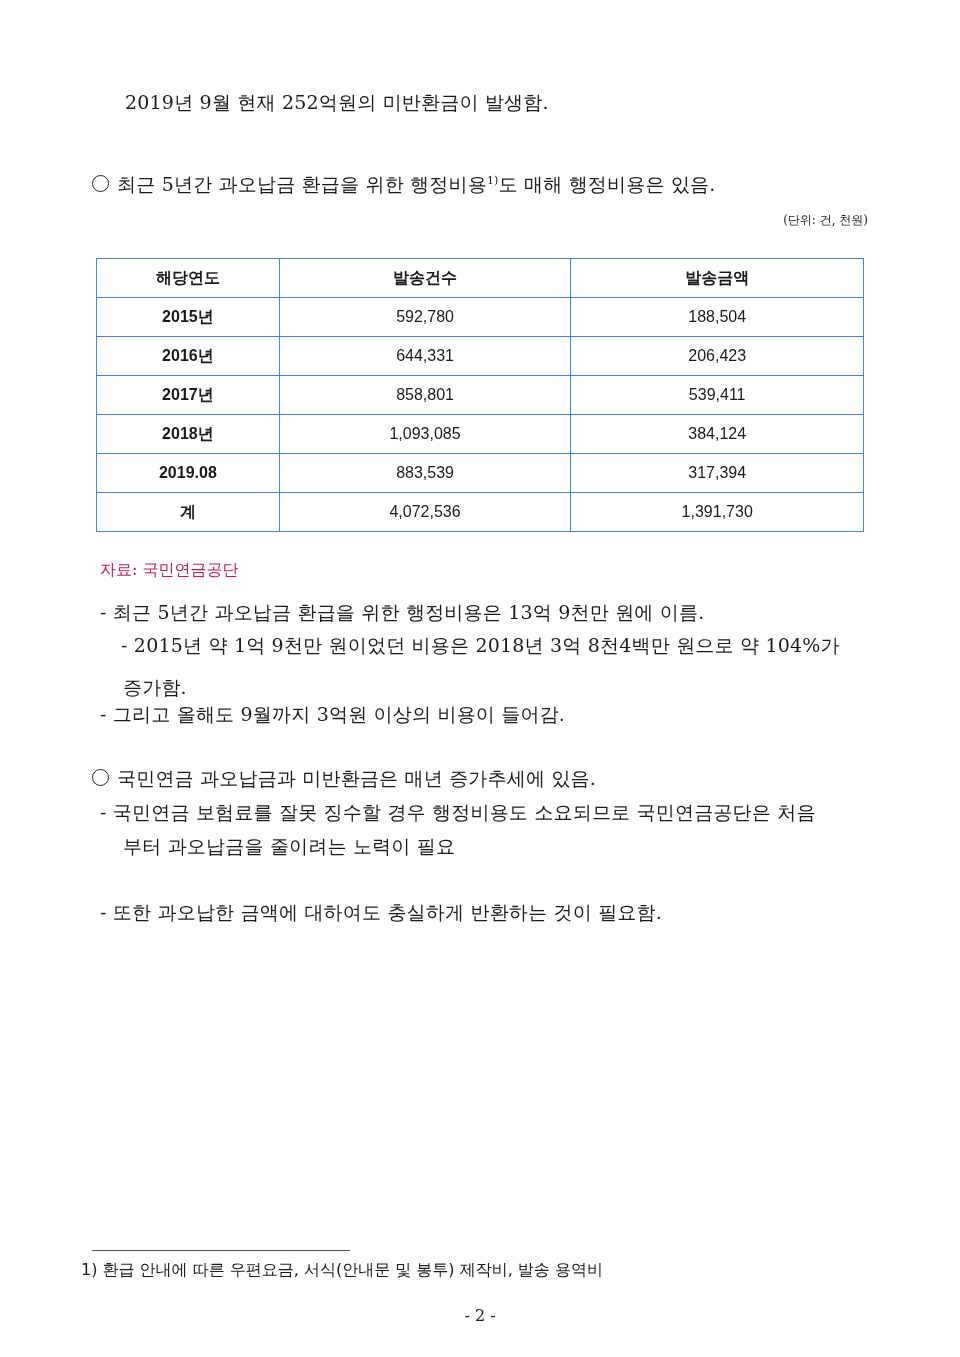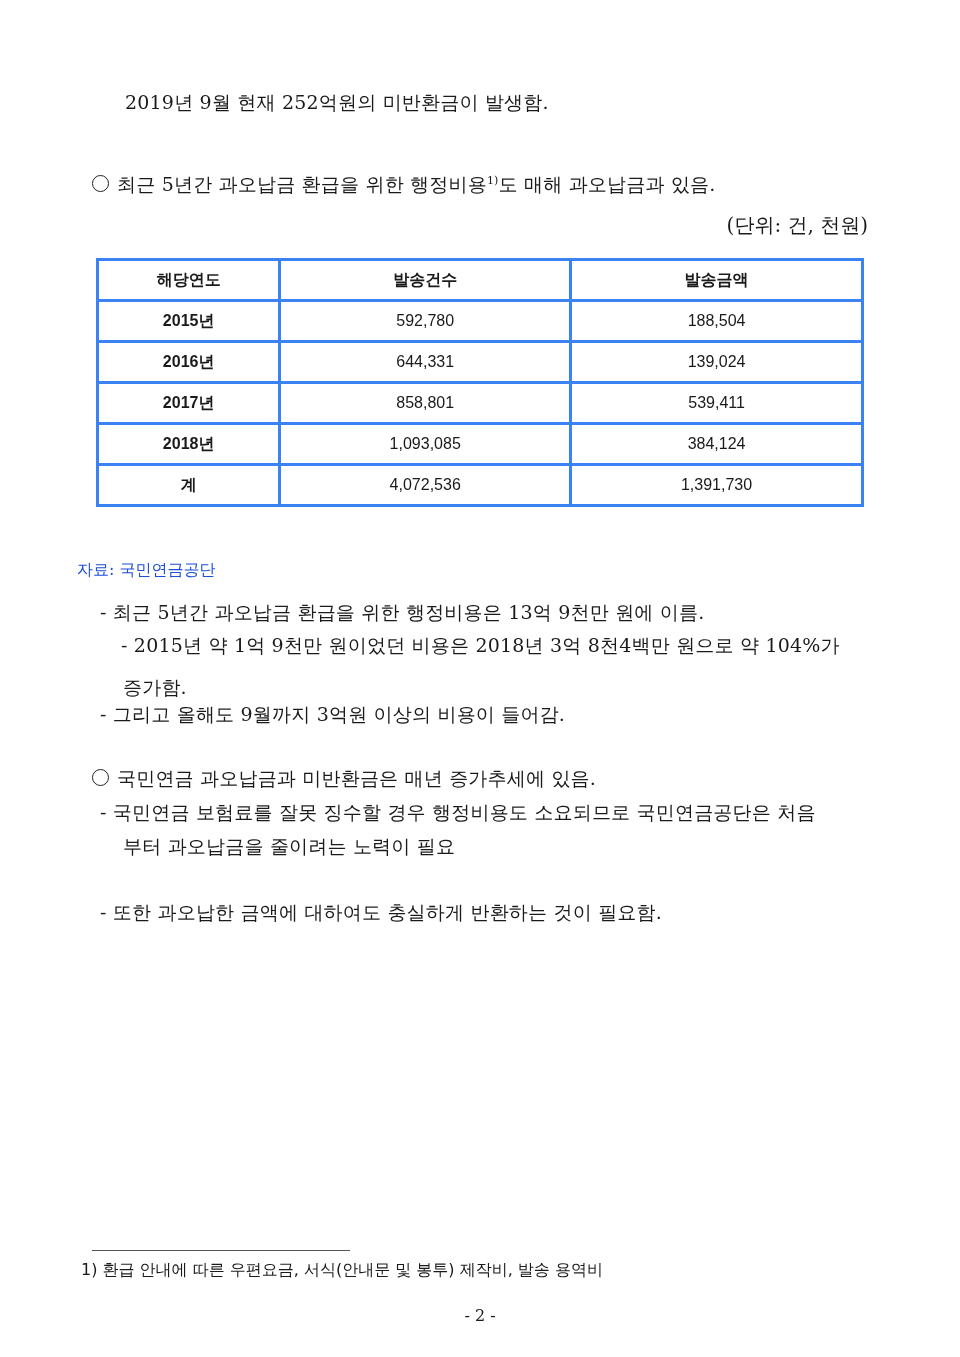--- a/index.html
+++ b/index.html
@@ -11,47 +11,47 @@
     .line {
       position: absolute; white-space: nowrap;
       font-size: 19px; letter-spacing: 0.2px;
     }
     .bullet-circle {
       display: inline-block; width: 15px; height: 15px;
       border: 1.5px solid #222; border-radius: 50%;
       vertical-align: -1px; margin-right: 8px;
     }
     sup.fn { font-size: 11px; vertical-align: 7px; }
-    .unit { position: absolute; right: 92px; top: 212px; font-size: 20px; }
+    .unit { position: absolute; right: 92px; top: 212px; font-size: 12px; }
     table.data {
       position: absolute; left: 96px; top: 258px; width: 768px;
       border-collapse: collapse; font-family: "Liberation Sans Narrow", "Liberation Sans", sans-serif;
       font-size: 16px;
     }
     table.data td, table.data th {
-      border: 3px solid #3b82f6; height: 38px; text-align: center; padding: 0;
+      border: 1px solid #3b82f6; height: 38px; text-align: center; padding: 0;
     }
     table.data th { font-weight: bold; }
     table.data td.year { font-weight: bold; }
     table.data col.c1 { width: 183px; }
     table.data col.c2 { width: 292px; }
     table.data col.c3 { width: 293px; }
-    .source { position: absolute; left: 77px; top: 560px; font-size: 16px; color: #1d4ed8; }
+    .source { position: absolute; left: 100px; top: 560px; font-size: 16px; color: #be185d; }
     .fn-rule { position: absolute; left: 92px; top: 1250px; width: 258px; height: 1px; background: #555; }
     .footnote { position: absolute; left: 81px; top: 1260px; font-size: 16px;
       font-family: "DejaVu Sans", "Liberation Sans", sans-serif; }
     .pagenum { position: absolute; left: 0; width: 960px; top: 1306px; text-align: center; font-size: 16px; }
   </style>
 </head>
 <body>
 
 <div class="line" style="left:125px; top:90px;">2019년 9월 현재 252억원의 미반환금이 발생함.</div>
 
 <div class="line" style="left:92px; top:172px;">
-  <span class="bullet-circle"></span><span>최근 5년간 과오납금 환급을 위한 행정비용</span><sup class="fn">1)</sup><span>도 매해 과오납금과 있음.</span>
+  <span class="bullet-circle"></span><span>최근 5년간 과오납금 환급을 위한 행정비용</span><sup class="fn">1)</sup><span>도 매해 행정비용은 있음.</span>
 </div>
 
 <div class="unit">(단위: 건, 천원)</div>
 
 <table class="data">
   <colgroup>
       <col class="c1">
       <col class="c2">
       <col class="c3">
     </colgroup>
@@ -62,31 +62,36 @@
     <th>발송금액</th>
   </tr>
   <tr>
     <td class="year">2015년</td>
     <td>592,780</td>
     <td>188,504</td>
   </tr>
   <tr>
     <td class="year">2016년</td>
     <td>644,331</td>
-    <td>139,024</td>
+    <td>206,423</td>
   </tr>
   <tr>
     <td class="year">2017년</td>
     <td>858,801</td>
     <td>539,411</td>
   </tr>
   <tr>
     <td class="year">2018년</td>
     <td>1,093,085</td>
     <td>384,124</td>
+  </tr>
+  <tr>
+    <td class="year">2019.08</td>
+    <td>883,539</td>
+    <td>317,394</td>
   </tr>
   <tr>
     <td class="year">계</td>
     <td>4,072,536</td>
     <td>1,391,730</td>
   </tr>
 </tbody>
   </table>
 
 <div class="source">자료: 국민연금공단</div>

